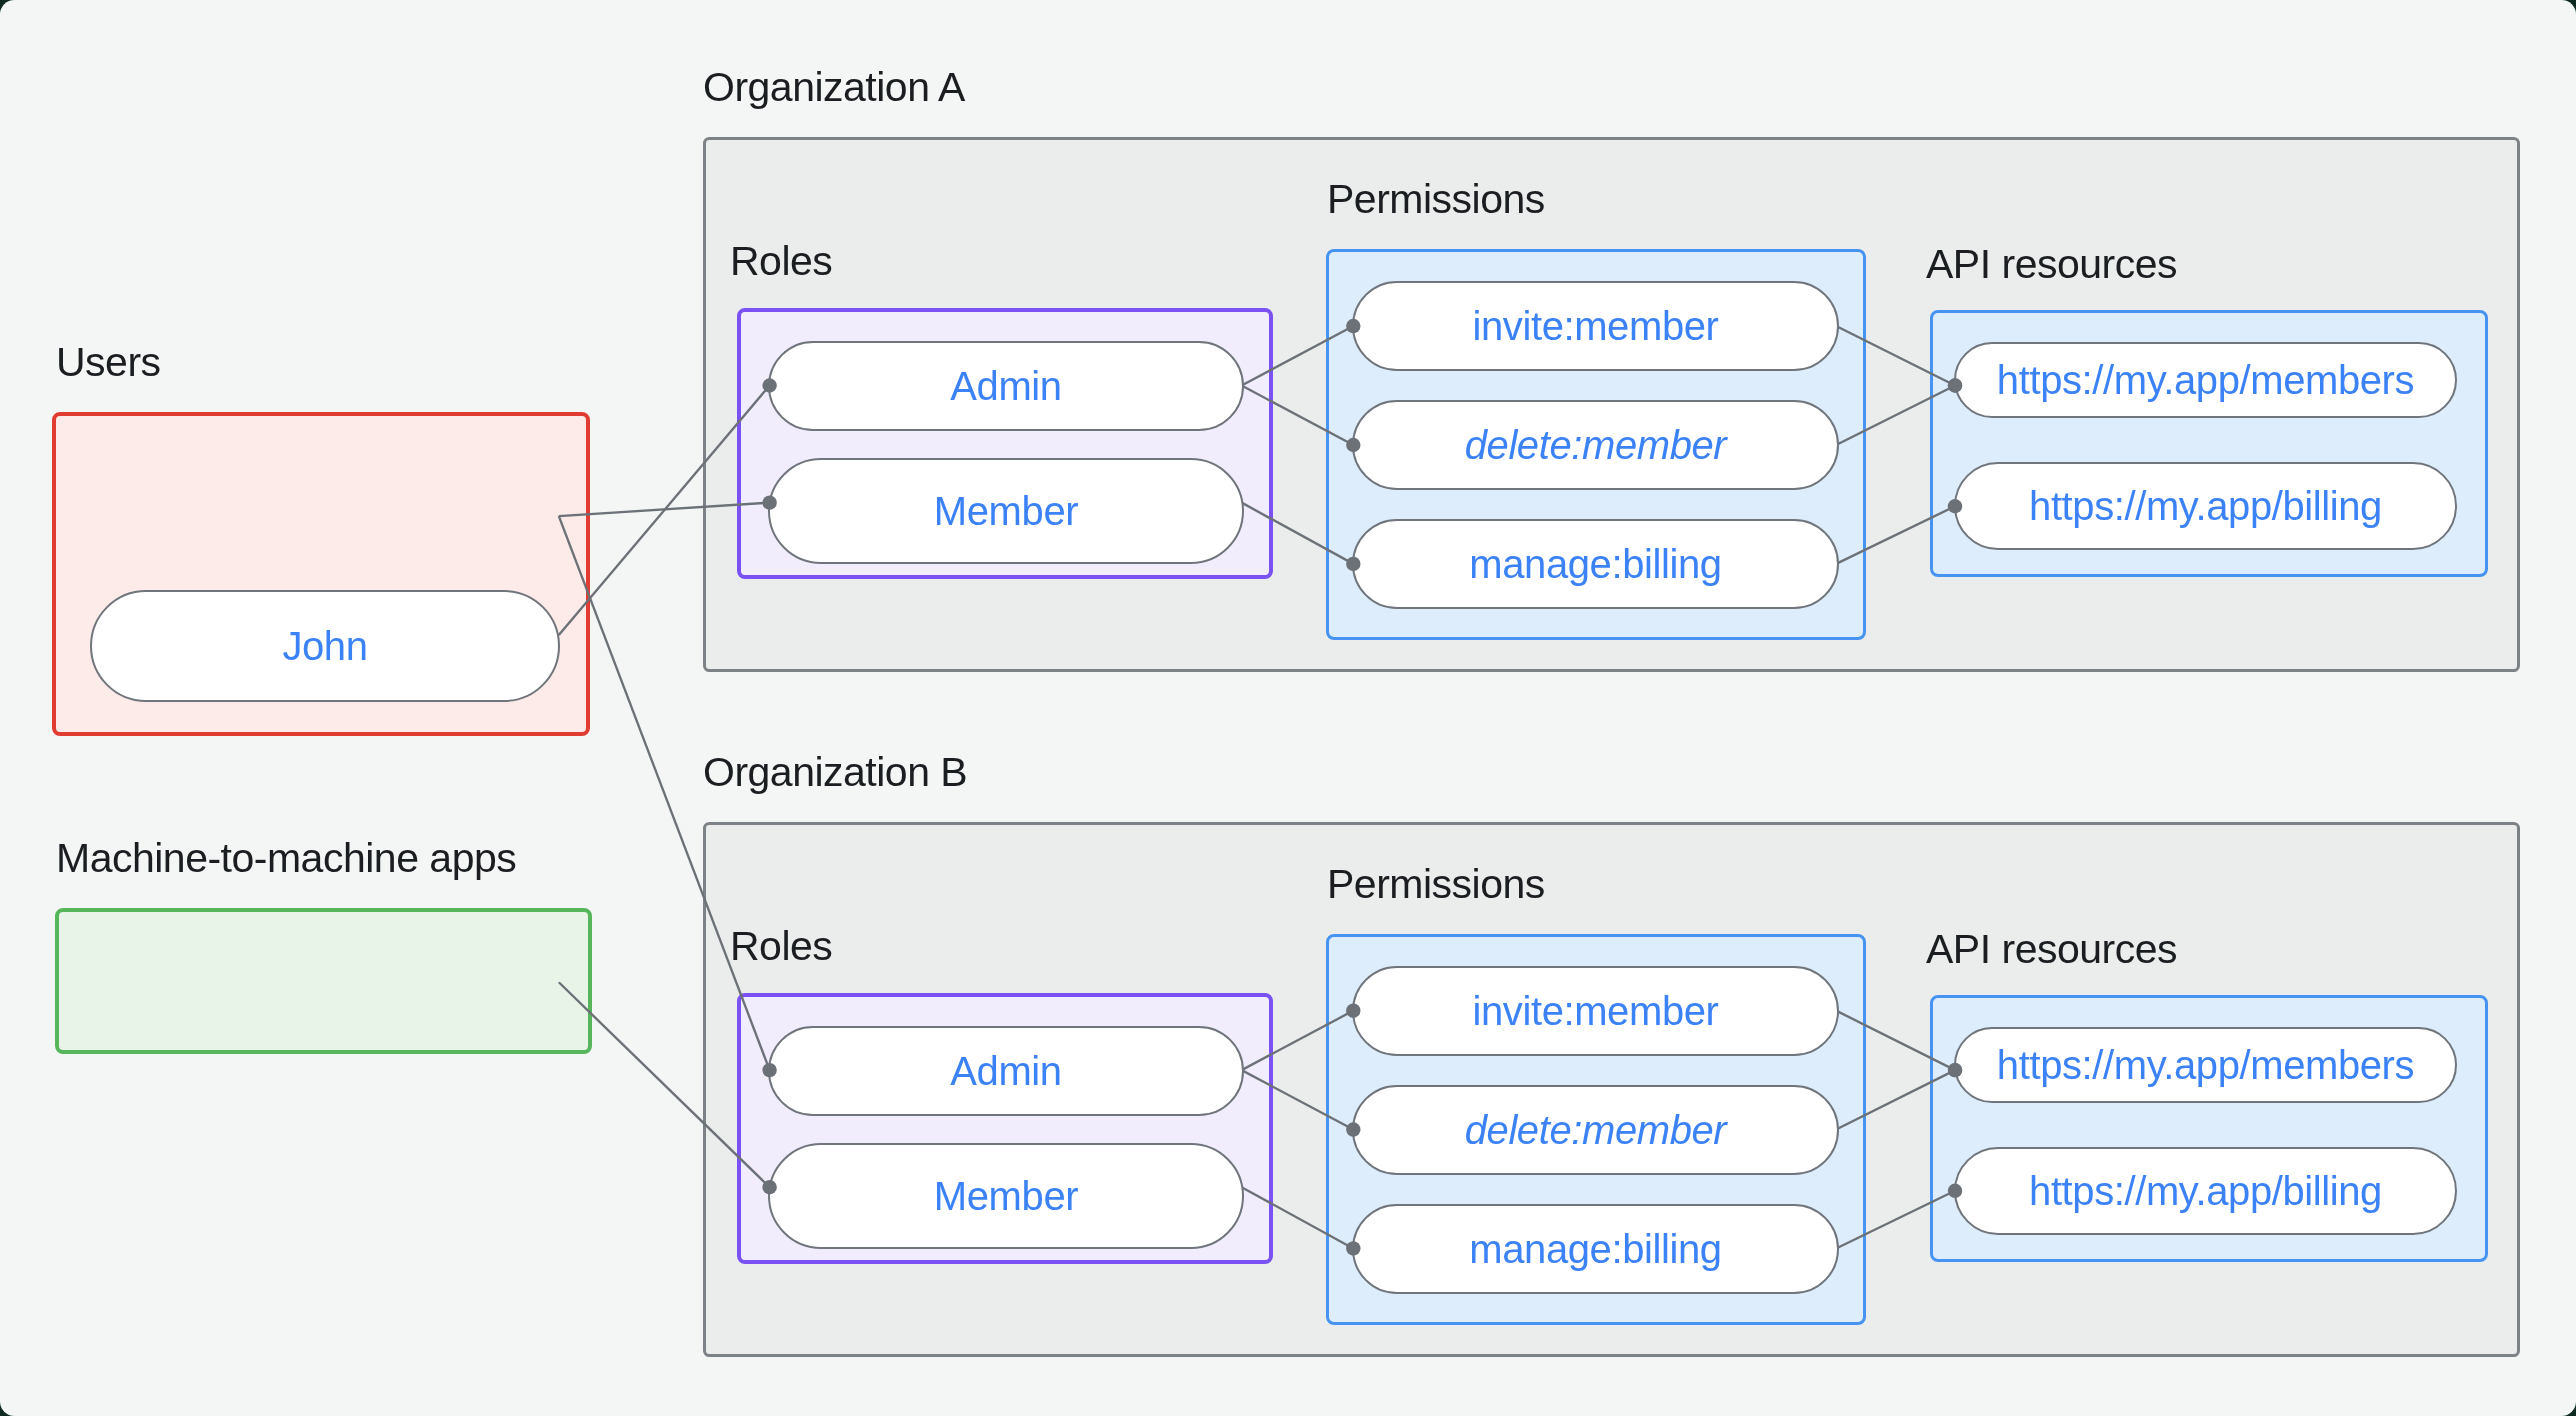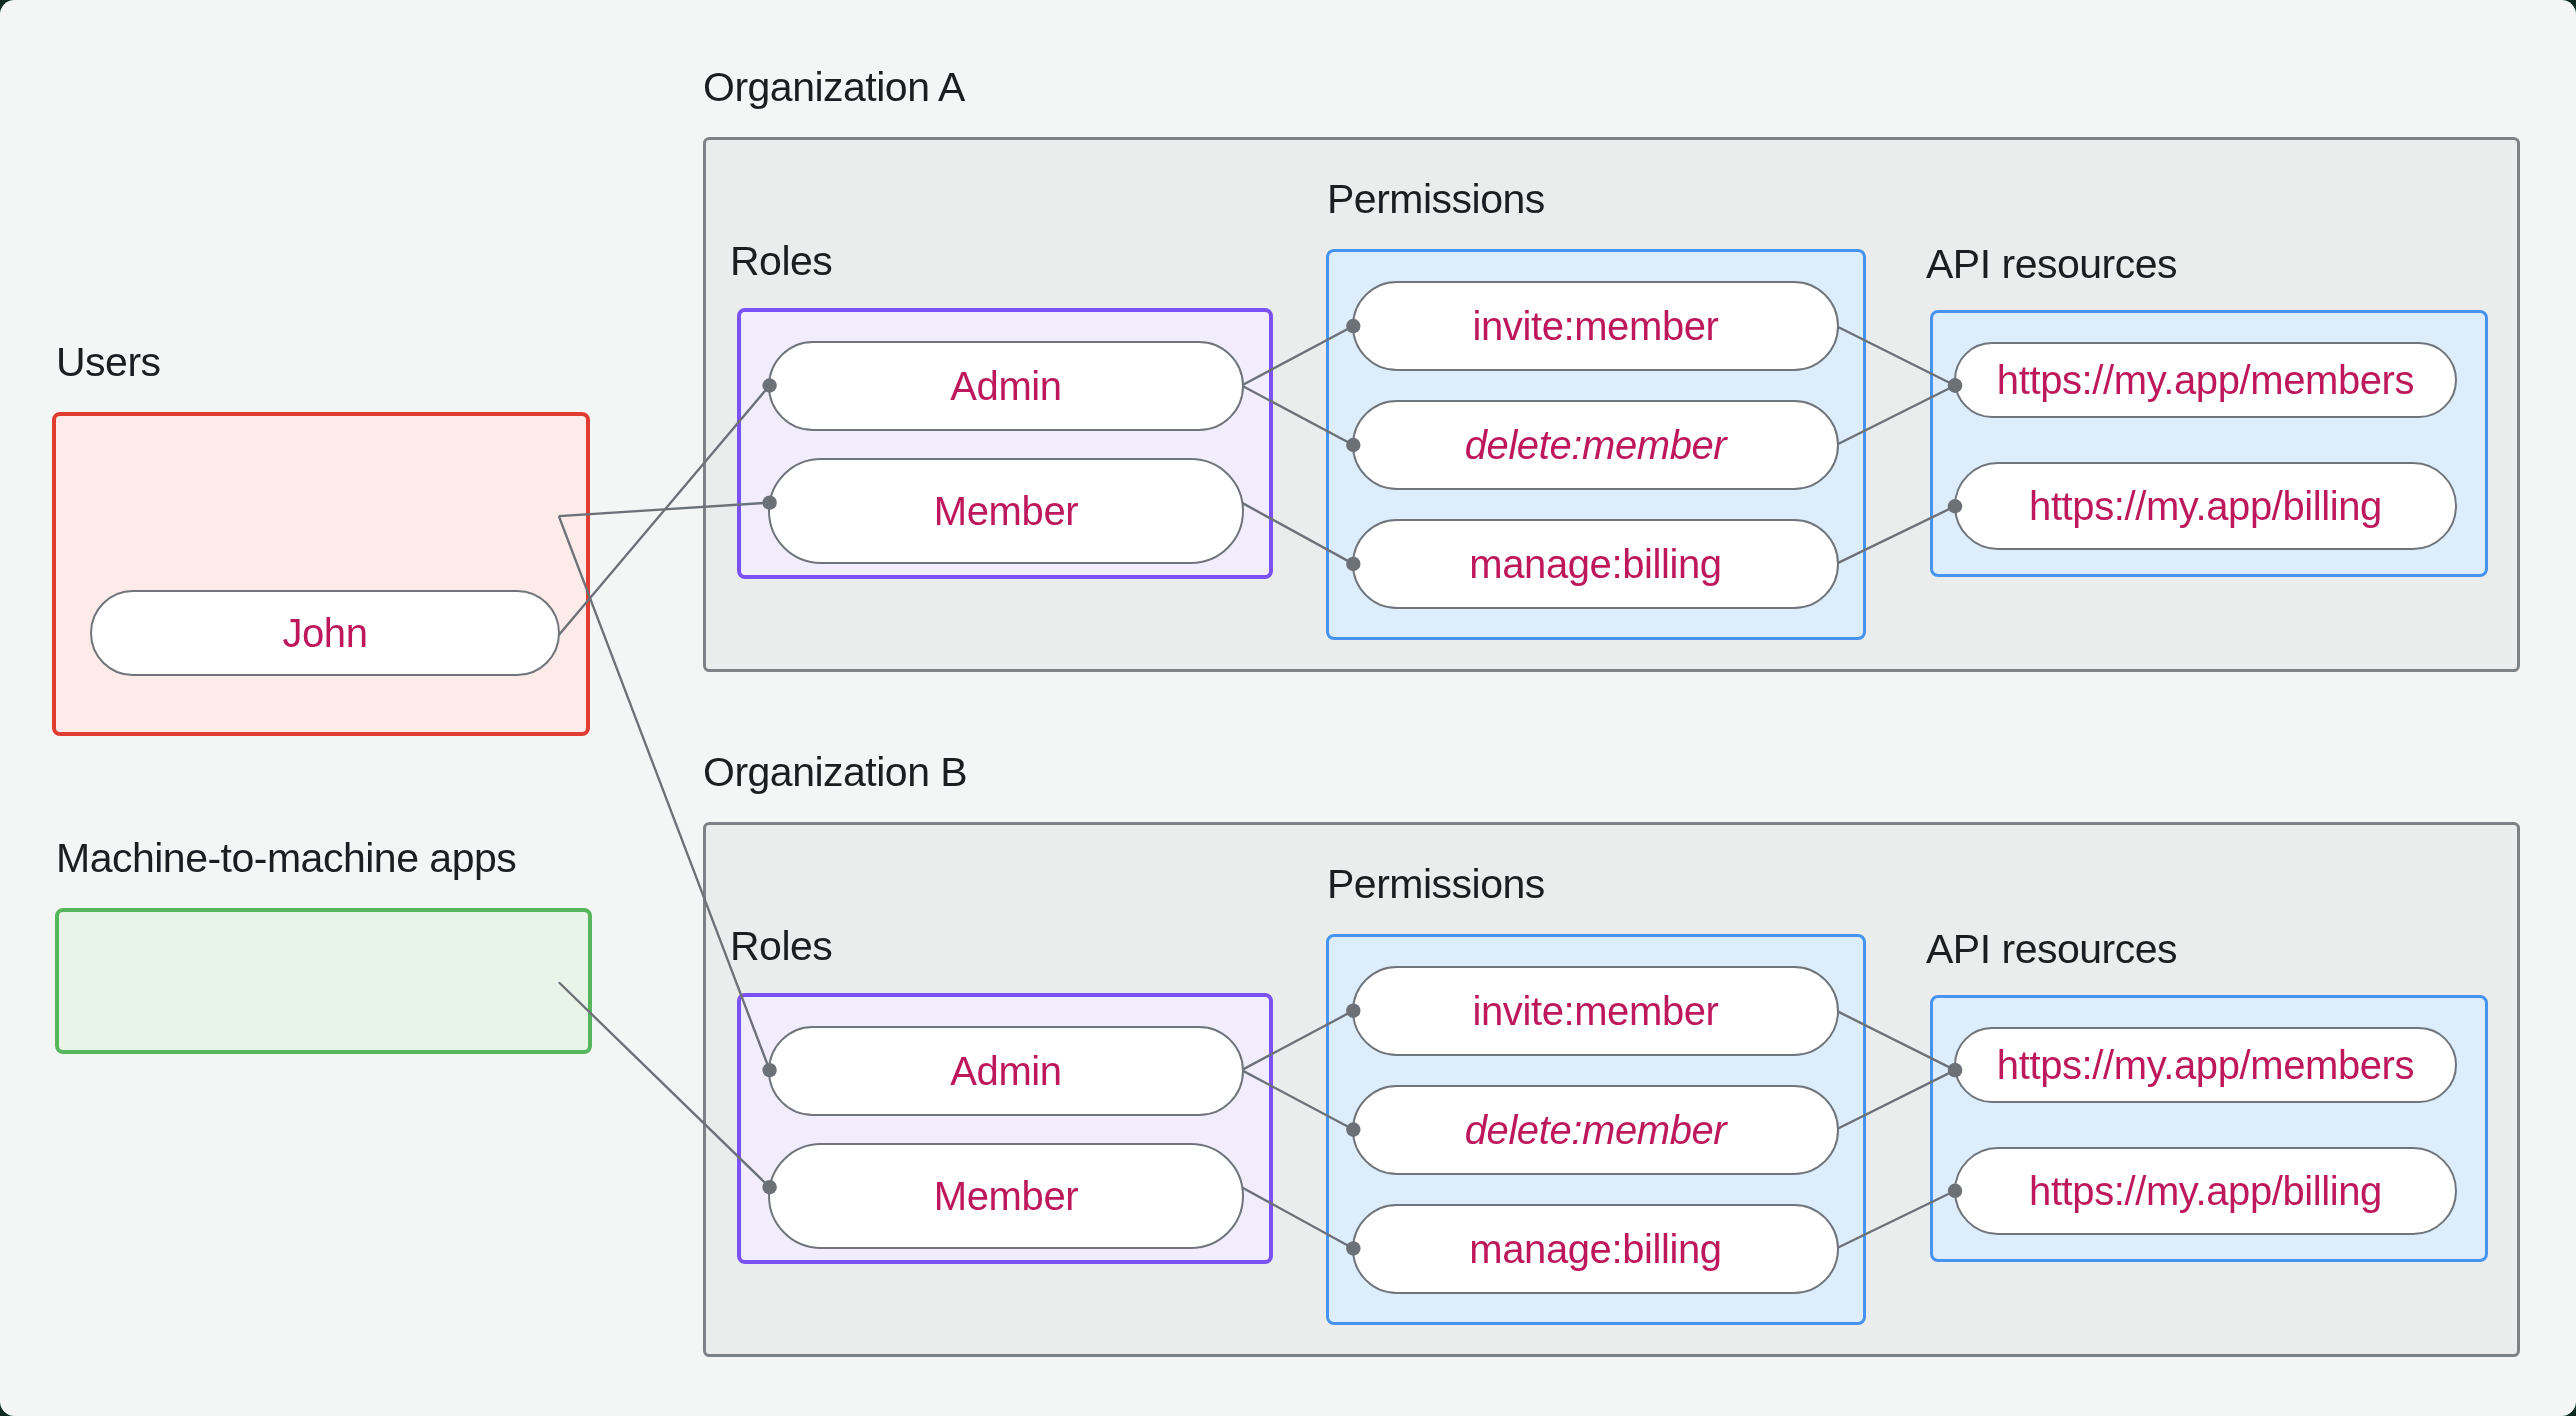--- a/index.html
+++ b/index.html
@@ -33,21 +33,21 @@
     position: absolute;
     box-sizing: border-box;
     background: #ffffff;
     border: 2.7px solid #6f757b;
     border-radius: 900px;
     display: flex;
     align-items: center;
     justify-content: center;
     font-size: 40px;
     letter-spacing: -0.4px;
-    color: #be185d;
+    color: #3b82f6;
     white-space: nowrap;
     z-index: 3;
   }
   .org { position: absolute; left: 703px; width: 1817px; height: 685px; }
   .org .org-frame  { left: 0;     top: 72px;  width: 1817px; height: 535px; }
   .org .roles-label{ left: 27px;  top: 174px; }
   .org .roles-box  { left: 34px;  top: 243px; width: 536px;  height: 271px; }
   .org .pill-admin { left: 65px;  top: 276px; width: 476px;  height: 90px; }
   .org .pill-member{ left: 65px;  top: 393px; width: 476px;  height: 106px; }
   .org .perm-label { left: 624px; top: 112px; }
@@ -66,21 +66,21 @@
   #edge-lines { z-index: 2; }
   #edge-dots  { z-index: 4; }
 </style>
 </head>
 <body>
 
 <div id="canvas">
 
   <div class="section-label" style="left:56px; top:340px;text-align:right;">Users</div>
   <div class="group red" style="left:52px; top:412px; width:538px; height:324px;"></div>
-  <div class="pill" style="left:90px; top:590px; width:470px; height:86px;">John</div>
+  <div class="pill" style="left:90px; top:590px; width:470px; height:112px;">John</div>
 
   <div class="section-label" style="left:56px; top:836px;">Machine-to-machine apps</div>
   <div class="group green" style="left:55px; top:908px; width:537px; height:146px;"></div>
 
   <div class="org" style="top:65px;padding-left:19px;">
     <div class="section-label" style="left:0; top:0;">Organization A</div>
     <div class="group gray org-frame"></div>
 
     <div class="section-label roles-label">Roles</div>
     <div class="group purple roles-box"></div>

